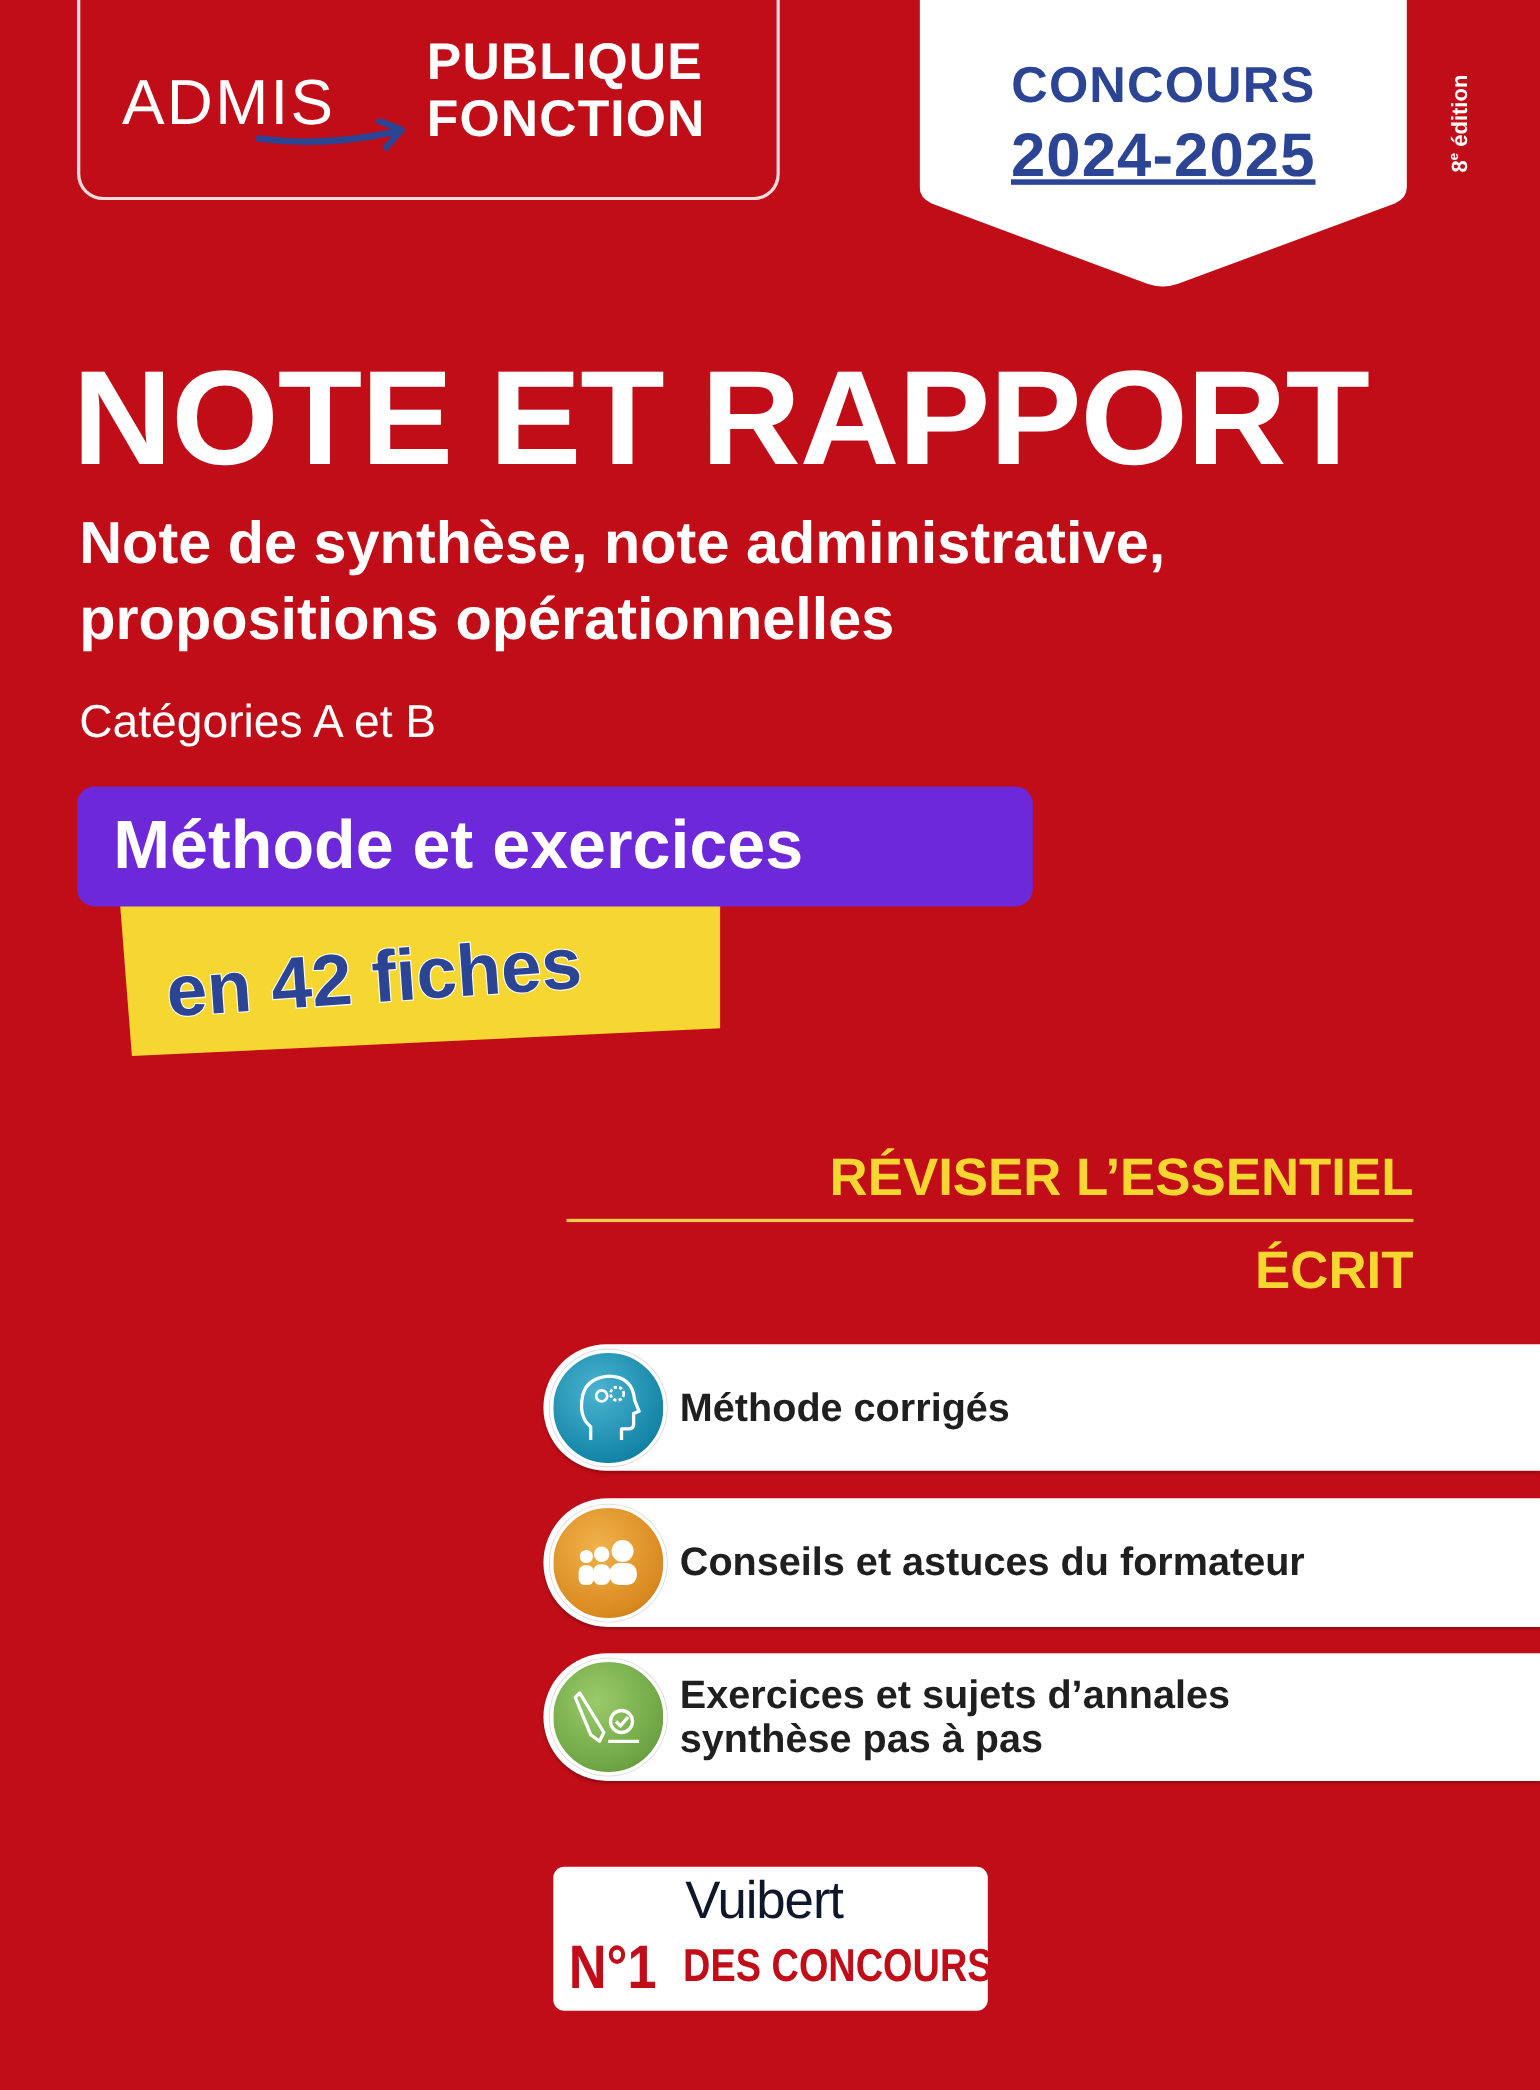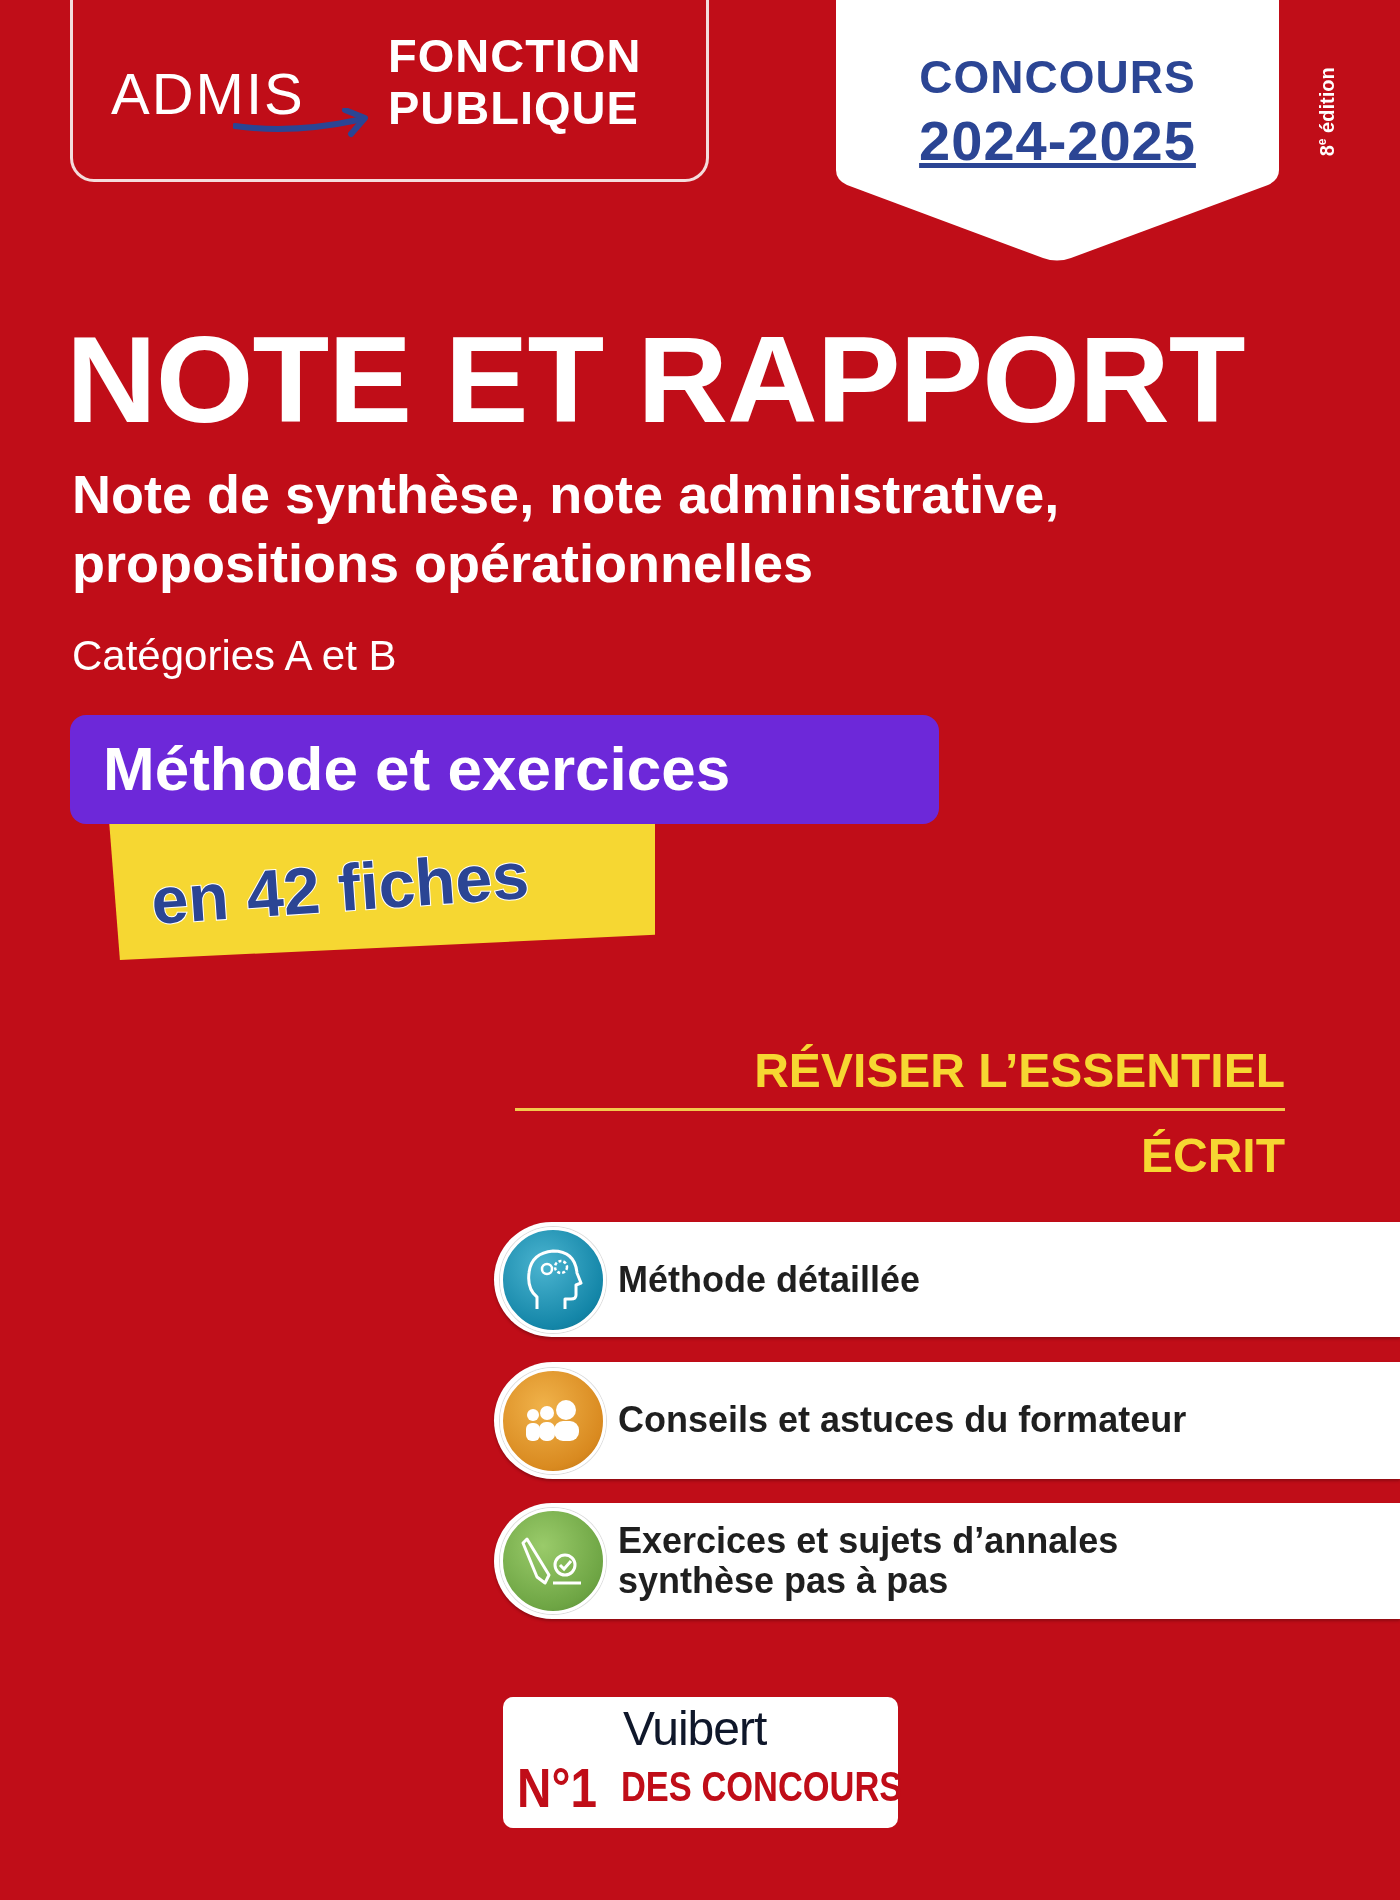--- a/index.html
+++ b/index.html
@@ -54,22 +54,22 @@
 </head>
 <body>
 
 <div id="brand" class="abs">
   <div id="admis" class="abs">ADMIS</div>
   <svg id="admis-arrow" class="abs" width="140" height="30" viewBox="0 0 140 30">
     <path d="M2 18 Q60 26 125 12" stroke="#2b4594" stroke-width="6" fill="none" stroke-linecap="round"></path>
     <path d="M112 2 L132 10 L118 26" stroke="#2b4594" stroke-width="6" fill="none" stroke-linecap="round" stroke-linejoin="round"></path>
   </svg>
   <div id="fonction" class="abs">
+    <div>PUBLIQUE</div>
     <div>FONCTION</div>
-    <div>PUBLIQUE</div>
   </div>
 </div>
 
 <div id="badge" class="abs">
   <svg width="443" height="262" viewBox="0 0 443 262">
     <path d="M0 0 H443 V170 Q443 180 432 185 L235 258 Q221 263 207 258 L11 185 Q0 180 0 170 Z" fill="#fff"></path>
   </svg>
   <div id="badge-concours">CONCOURS</div>
   <div id="badge-years">2024-2025</div>
 </div>
@@ -95,21 +95,21 @@
 
 <div id="f1" class="feature">
   <div class="circle">
     <svg width="60" height="70" viewBox="0 0 60 70">
       <path d="M14 64 V52 Q4 44 6 28 Q8 8 30 6 Q52 6 54 28 L58 38 L53 40 V50 Q53 54 48 54 H42 V64" stroke="#fff" stroke-width="3" fill="none" stroke-linejoin="round"></path>
       <circle cx="24" cy="24" r="5" stroke="#fff" stroke-width="2.5" fill="none"></circle>
       <circle cx="38" cy="22" r="6" stroke="#fff" stroke-width="2.5" fill="none" stroke-dasharray="3 2"></circle>
     </svg>
   </div>
   <div class="label">
-    <div>Méthode détaillée</div>
+    <div>Méthode corrigés</div>
   </div>
 </div>
 
 <div id="f2" class="feature">
   <div class="circle">
     <svg width="64" height="44" viewBox="0 0 64 44">
       <circle cx="12" cy="16" r="6" fill="#fff"></circle>
         <rect x="5" y="24" width="14" height="18" rx="6" fill="#fff"></rect>
       <circle cx="26" cy="14" r="7" fill="#fff"></circle>
         <rect x="18" y="23" width="16" height="19" rx="7" fill="#fff"></rect>

